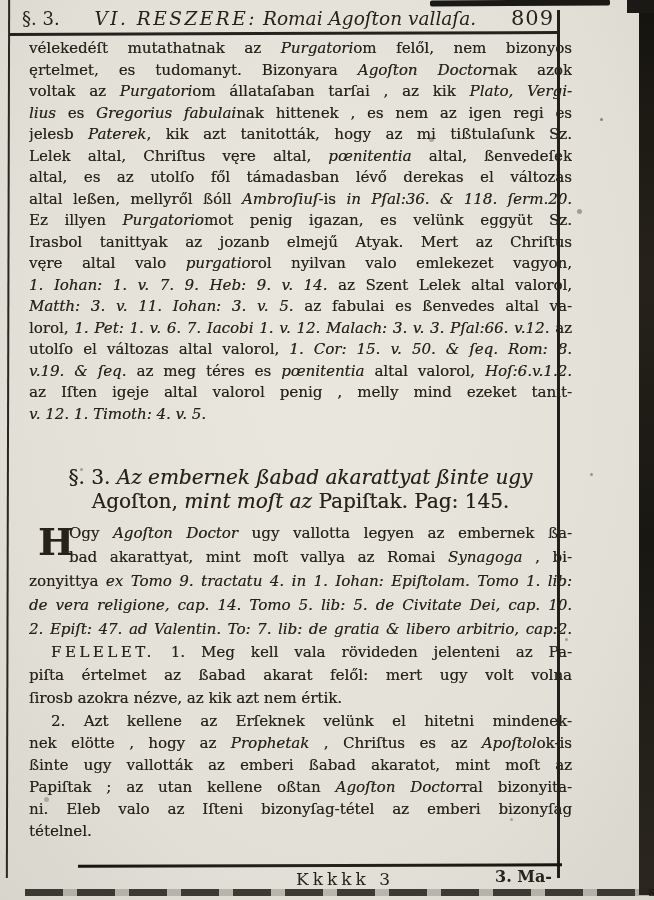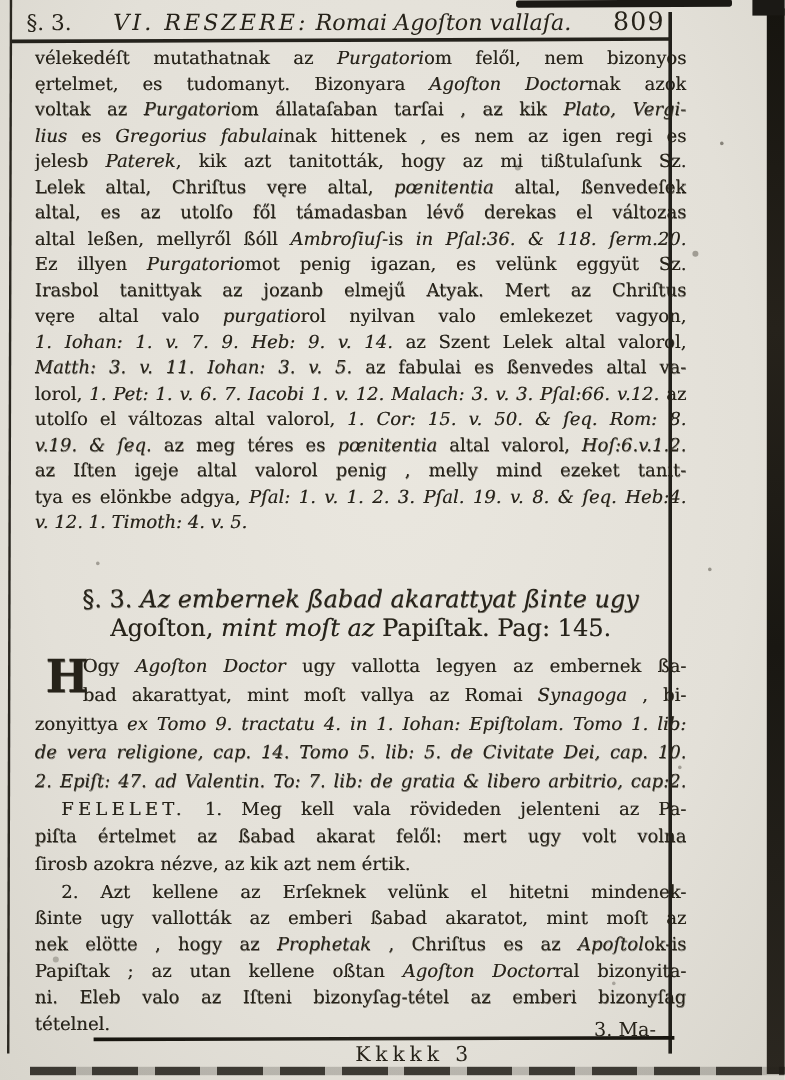--- a/index.html
+++ b/index.html
@@ -39,21 +39,21 @@
   .line{text-align:justify;text-align-last:justify;overflow:hidden;white-space:nowrap0;}
   .line.short{text-align-last:left;}
   .line.ind{padding-left:22px;}
   .line.dc{padding-left:40px;}
   .heading .line{text-align:center;text-align-last:center;font-size:20px;}
   .i{font-style:italic;}
   .sp{letter-spacing:3.5px;}
   .dropcap{position:absolute;left:9px;top:0;font-size:38px;line-height:42px;font-weight:bold;}
   
   .footer-sig{position:absolute;left:296px;top:869px;font-size:17px;letter-spacing:4px;}
-  .footer-catch{position:absolute;left:495px;top:848px;font-size:16px;font-style:italic0;}
+  .footer-catch{position:absolute;left:495px;top:867px;font-size:16px;font-style:italic0;font-weight:bold;}
 </style>
 </head>
 <body>
 
 <div class="left-rule"></div>
 <div class="col-rule"></div>
 <div class="gutter-bar"></div>
 <div class="top-bar"></div>
 <div class="top-corner"></div>
 <div class="header-rule"></div>
@@ -81,21 +81,20 @@
       <div class="line" style="height: 21.5px; line-height: 21.5px;"><span class="r">altal leßen, mellyről ßóll </span><span class="i">Ambroſiuſ-</span><span class="r">is </span><span class="i">in Pſal:36. &amp; 118. ſerm.20.</span></div>
       <div class="line" style="height: 21.5px; line-height: 21.5px;"><span class="r">Ez illyen </span><span class="i">Purgatorio</span><span class="r">mot penig igazan, es velünk eggyüt Sz.</span></div>
       <div class="line" style="height: 21.5px; line-height: 21.5px;"><span class="r">Irasbol tanittyak az jozanb elmejű Atyak. Mert az Chriſtus</span></div>
       <div class="line" style="height: 21.5px; line-height: 21.5px;"><span class="r">vęre altal valo </span><span class="i">purgatio</span><span class="r">rol nyilvan valo emlekezet vagyon,</span></div>
       <div class="line" style="height: 21.5px; line-height: 21.5px;"><span class="i">1. Iohan: 1. v. 7. 9. Heb: 9. v. 14.</span><span class="r"> az Szent Lelek altal valorol,</span></div>
       <div class="line" style="height: 21.5px; line-height: 21.5px;"><span class="i">Matth: 3. v. 11. Iohan: 3. v. 5.</span><span class="r"> az fabulai es ßenvedes altal va-</span></div>
       <div class="line" style="height: 21.5px; line-height: 21.5px;"><span class="r">lorol, </span><span class="i">1. Pet: 1. v. 6. 7. Iacobi 1. v. 12. Malach: 3. v. 3. Pſal:66. v.12.</span><span class="r"> az</span></div>
       <div class="line" style="height: 21.5px; line-height: 21.5px;"><span class="r">utolſo el változas altal valorol, </span><span class="i">1. Cor: 15. v. 50. &amp; ſeq. Rom: 8.</span></div>
       <div class="line" style="height: 21.5px; line-height: 21.5px;"><span class="i">v.19. &amp; ſeq.</span><span class="r"> az meg téres es </span><span class="i">pœnitentia</span><span class="r"> altal valorol, </span><span class="i">Hoſ:6.v.1.2.</span></div>
       <div class="line" style="height: 21.5px; line-height: 21.5px;"><span class="r">az Iſten igeje altal valorol penig , melly mind ezeket tanit-</span></div>
-      <div class="line" style="height: 21.5px; line-height: 21.5px;"><span class="r">tya es elönkbe adgya, </span><span class="i">Pſal: 1. v. 1. 2. 3. Pſal. 19. v. 8. &amp; ſeq. Heb:4.</span></div>
       <div class="line short" style="height: 21.5px; line-height: 21.5px;"><span class="i">v. 12. 1. Timoth: 4. v. 5.</span></div>
     </div>
     <div class="block heading" style="margin-top: 40px;">
       <div class="line" style="height: 24px; line-height: 24px;"><span class="r">§. 3. </span><span class="i">Az embernek ßabad akarattyat ßinte ugy vallotta Szent</span></div>
       <div class="line" style="height: 24px; line-height: 24px;"><span class="r">Agoſton, </span><span class="i">mint moſt az </span><span class="r">Papiſtak. Pag: 145.</span></div>
     </div>
     <div class="block para" style="margin-top: 8px;">
       <span class="dropcap">H</span>
       <div class="line dc" style="height: 24px; line-height: 24px;"><span class="r">Ogy </span><span class="i">Agoſton Doctor</span><span class="r"> ugy vallotta legyen az embernek ßa-</span></div>
       <div class="line dc" style="height: 24px; line-height: 24px;"><span class="r">bad akarattyat, mint moſt vallya az Romai </span><span class="i">Synagoga</span><span class="r"> , bi-</span></div>
@@ -103,22 +102,22 @@
       <div class="line" style="height: 24px; line-height: 24px;"><span class="i">de vera religione, cap. 14. Tomo 5. lib: 5. de Civitate Dei, cap. 10. Tomo</span></div>
       <div class="line" style="height: 24px; line-height: 24px;"><span class="i">2. Epiſt: 47. ad Valentin. To: 7. lib: de gratia &amp; libero arbitrio, cap:2.</span></div>
     </div>
     <div class="block para">
       <div class="line ind" style="height: 23px; line-height: 23px;"><span class="sp">FELELET.</span><span class="r"> 1. Meg kell vala rövideden jelenteni az Pa-</span></div>
       <div class="line" style="height: 23px; line-height: 23px;"><span class="r">piſta értelmet az ßabad akarat felől:  mert ugy volt volna</span></div>
       <div class="line short" style="height: 23px; line-height: 23px;"><span class="r">ſirosb azokra nézve, az kik azt nem értik.</span></div>
     </div>
     <div class="block para">
       <div class="line ind" style="height: 22px; line-height: 22px;"><span class="r">2. Azt kellene az Erſeknek velünk el hitetni mindenek-</span></div>
+      <div class="line" style="height: 22px; line-height: 22px;"><span class="r">nek elötte , hogy az </span><span class="i">Prophetak</span><span class="r"> , Chriſtus es az </span><span class="i">Apoſtol</span><span class="r">ok-is</span></div>
       <div class="line" style="height: 22px; line-height: 22px;"><span class="r">ßinte ugy vallották az emberi ßabad akaratot, mint moſt az</span></div>
-      <div class="line" style="height: 22px; line-height: 22px;"><span class="r">nek elötte , hogy az </span><span class="i">Prophetak</span><span class="r"> , Chriſtus es az </span><span class="i">Apoſtol</span><span class="r">ok-is</span></div>
       <div class="line" style="height: 22px; line-height: 22px;"><span class="r">Papiſtak ; az utan kellene oßtan </span><span class="i">Agoſton Doctor</span><span class="r">ral bizonyita-</span></div>
       <div class="line" style="height: 22px; line-height: 22px;"><span class="r">ni. Eleb valo az Iſteni bizonyſag-tétel az emberi bizonyſag</span></div>
       <div class="line short" style="height: 22px; line-height: 22px;"><span class="r">tételnel.</span></div>
     </div>
   </div>
 
 <div class="footer-sig">Kkkkk 3</div>
 <div class="footer-catch">3. Ma-</div>
 
 </body></html>

